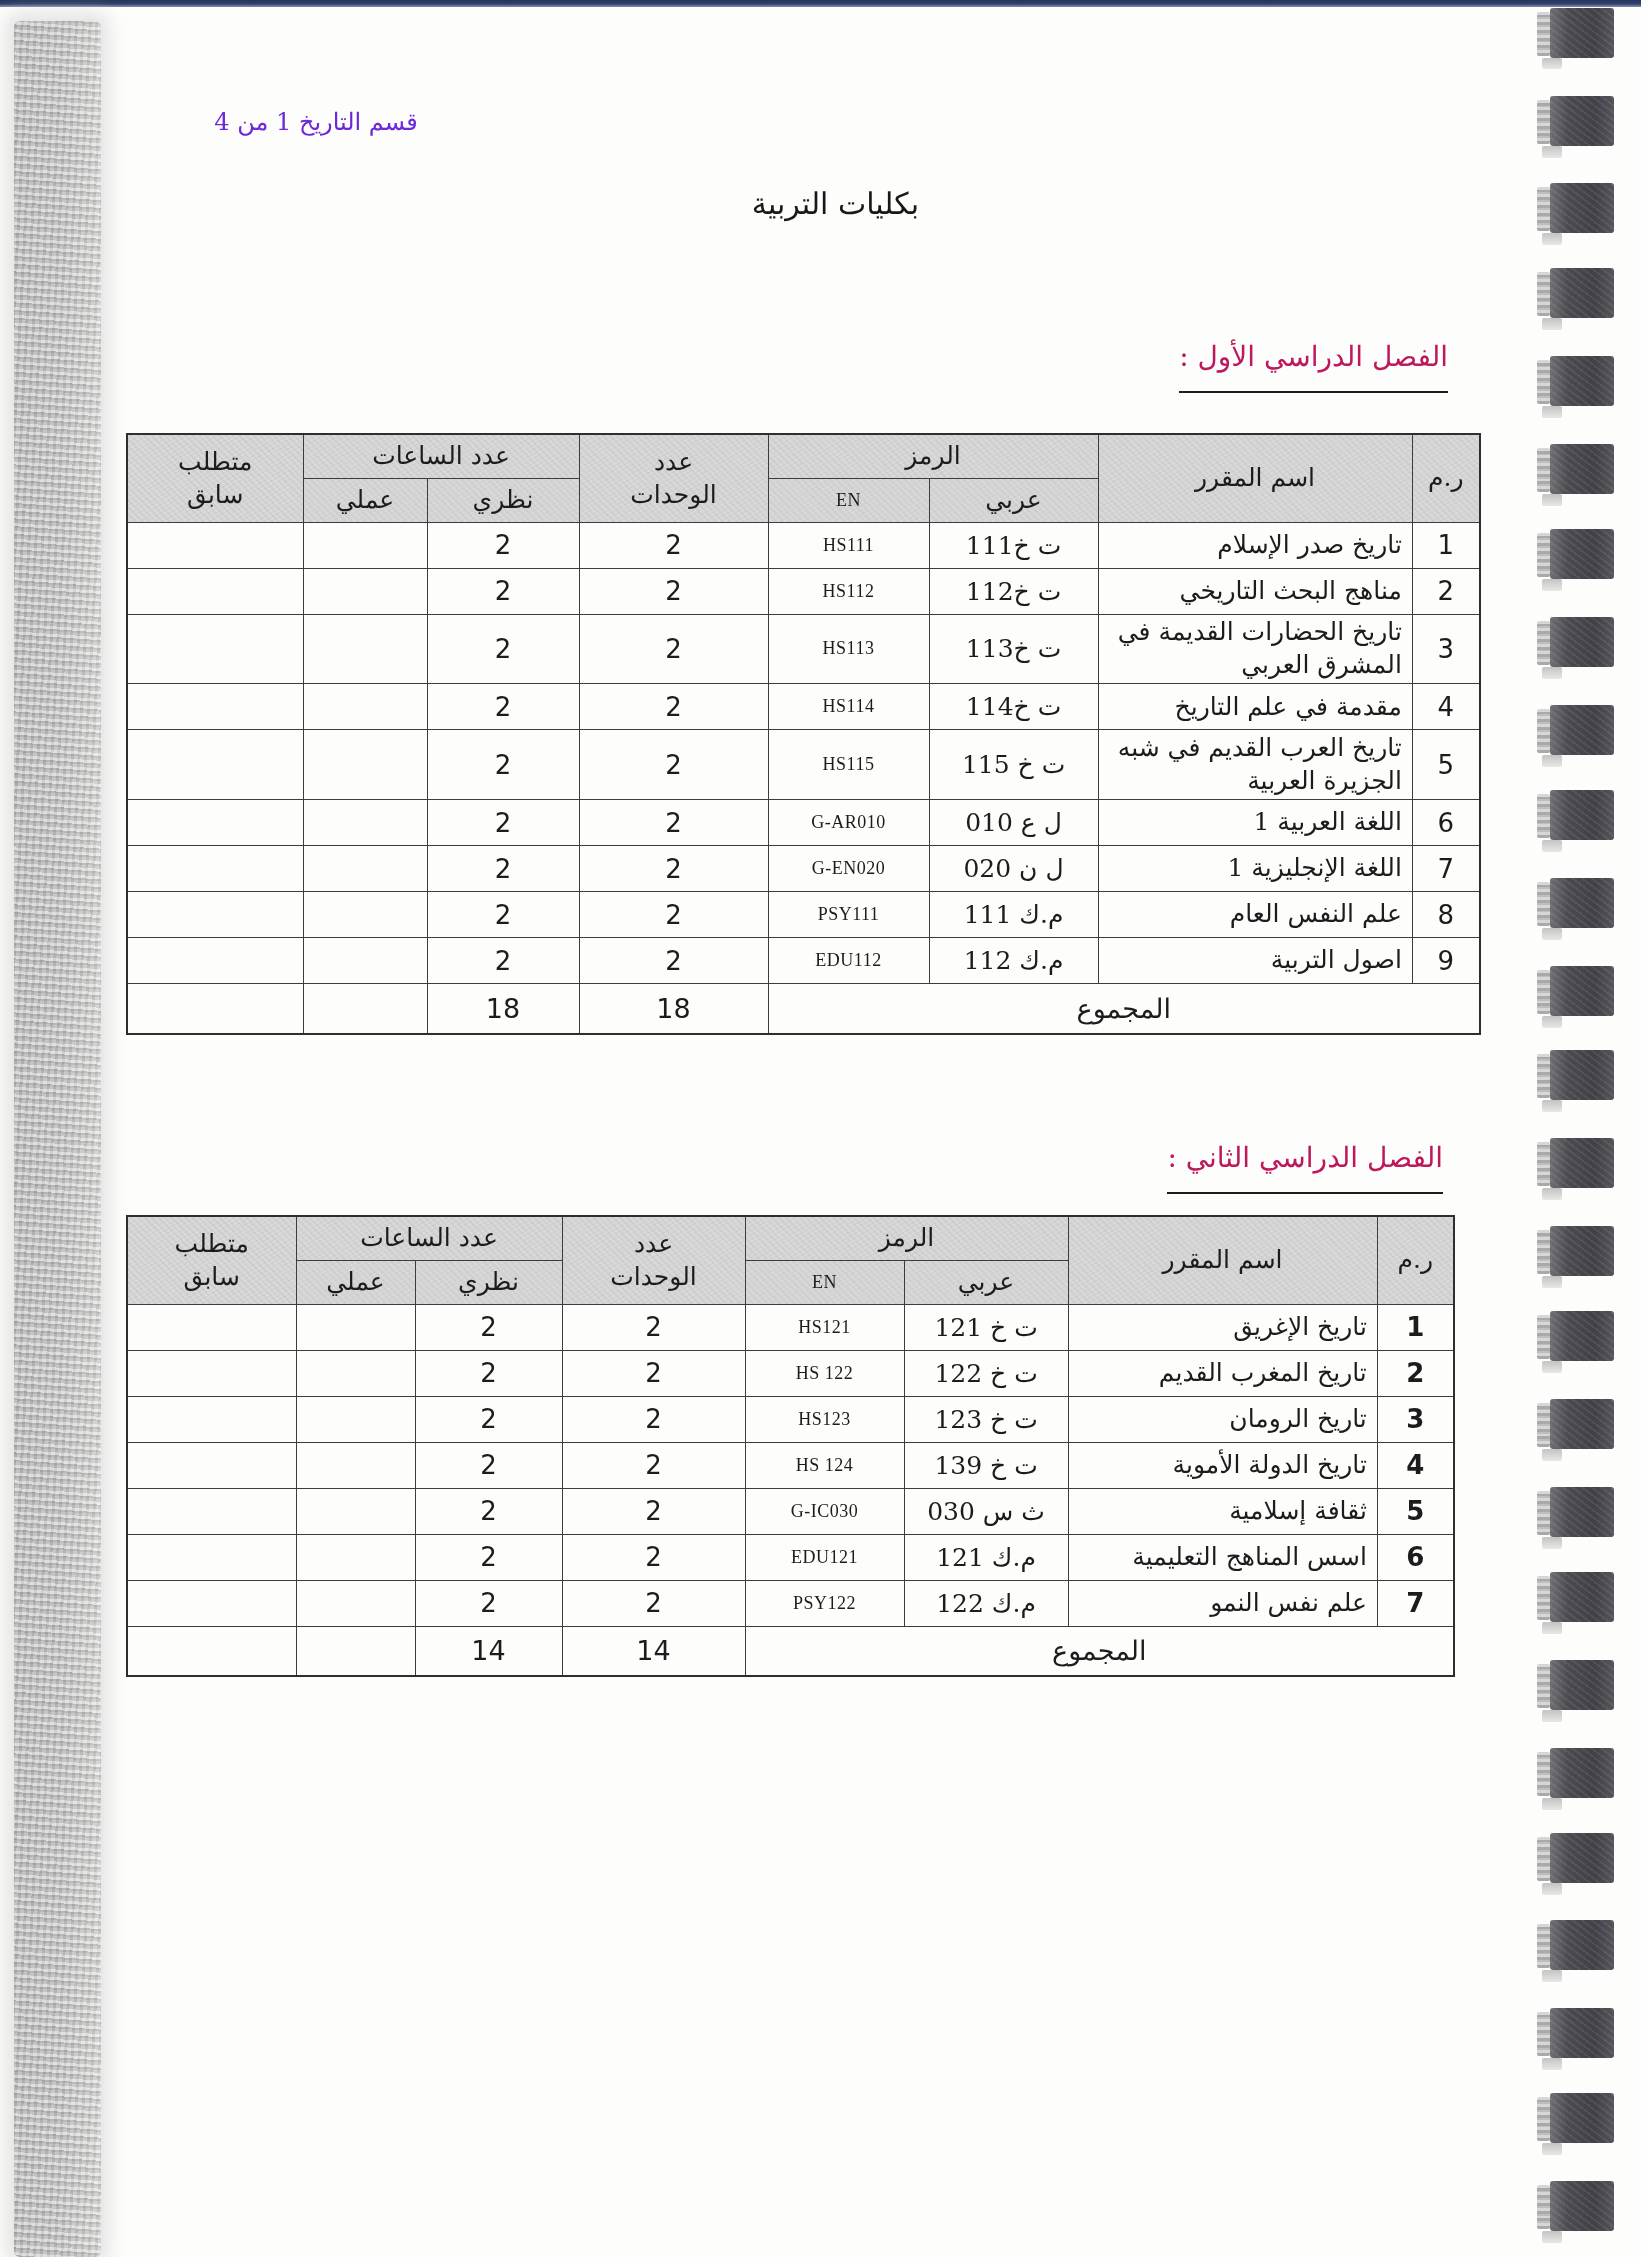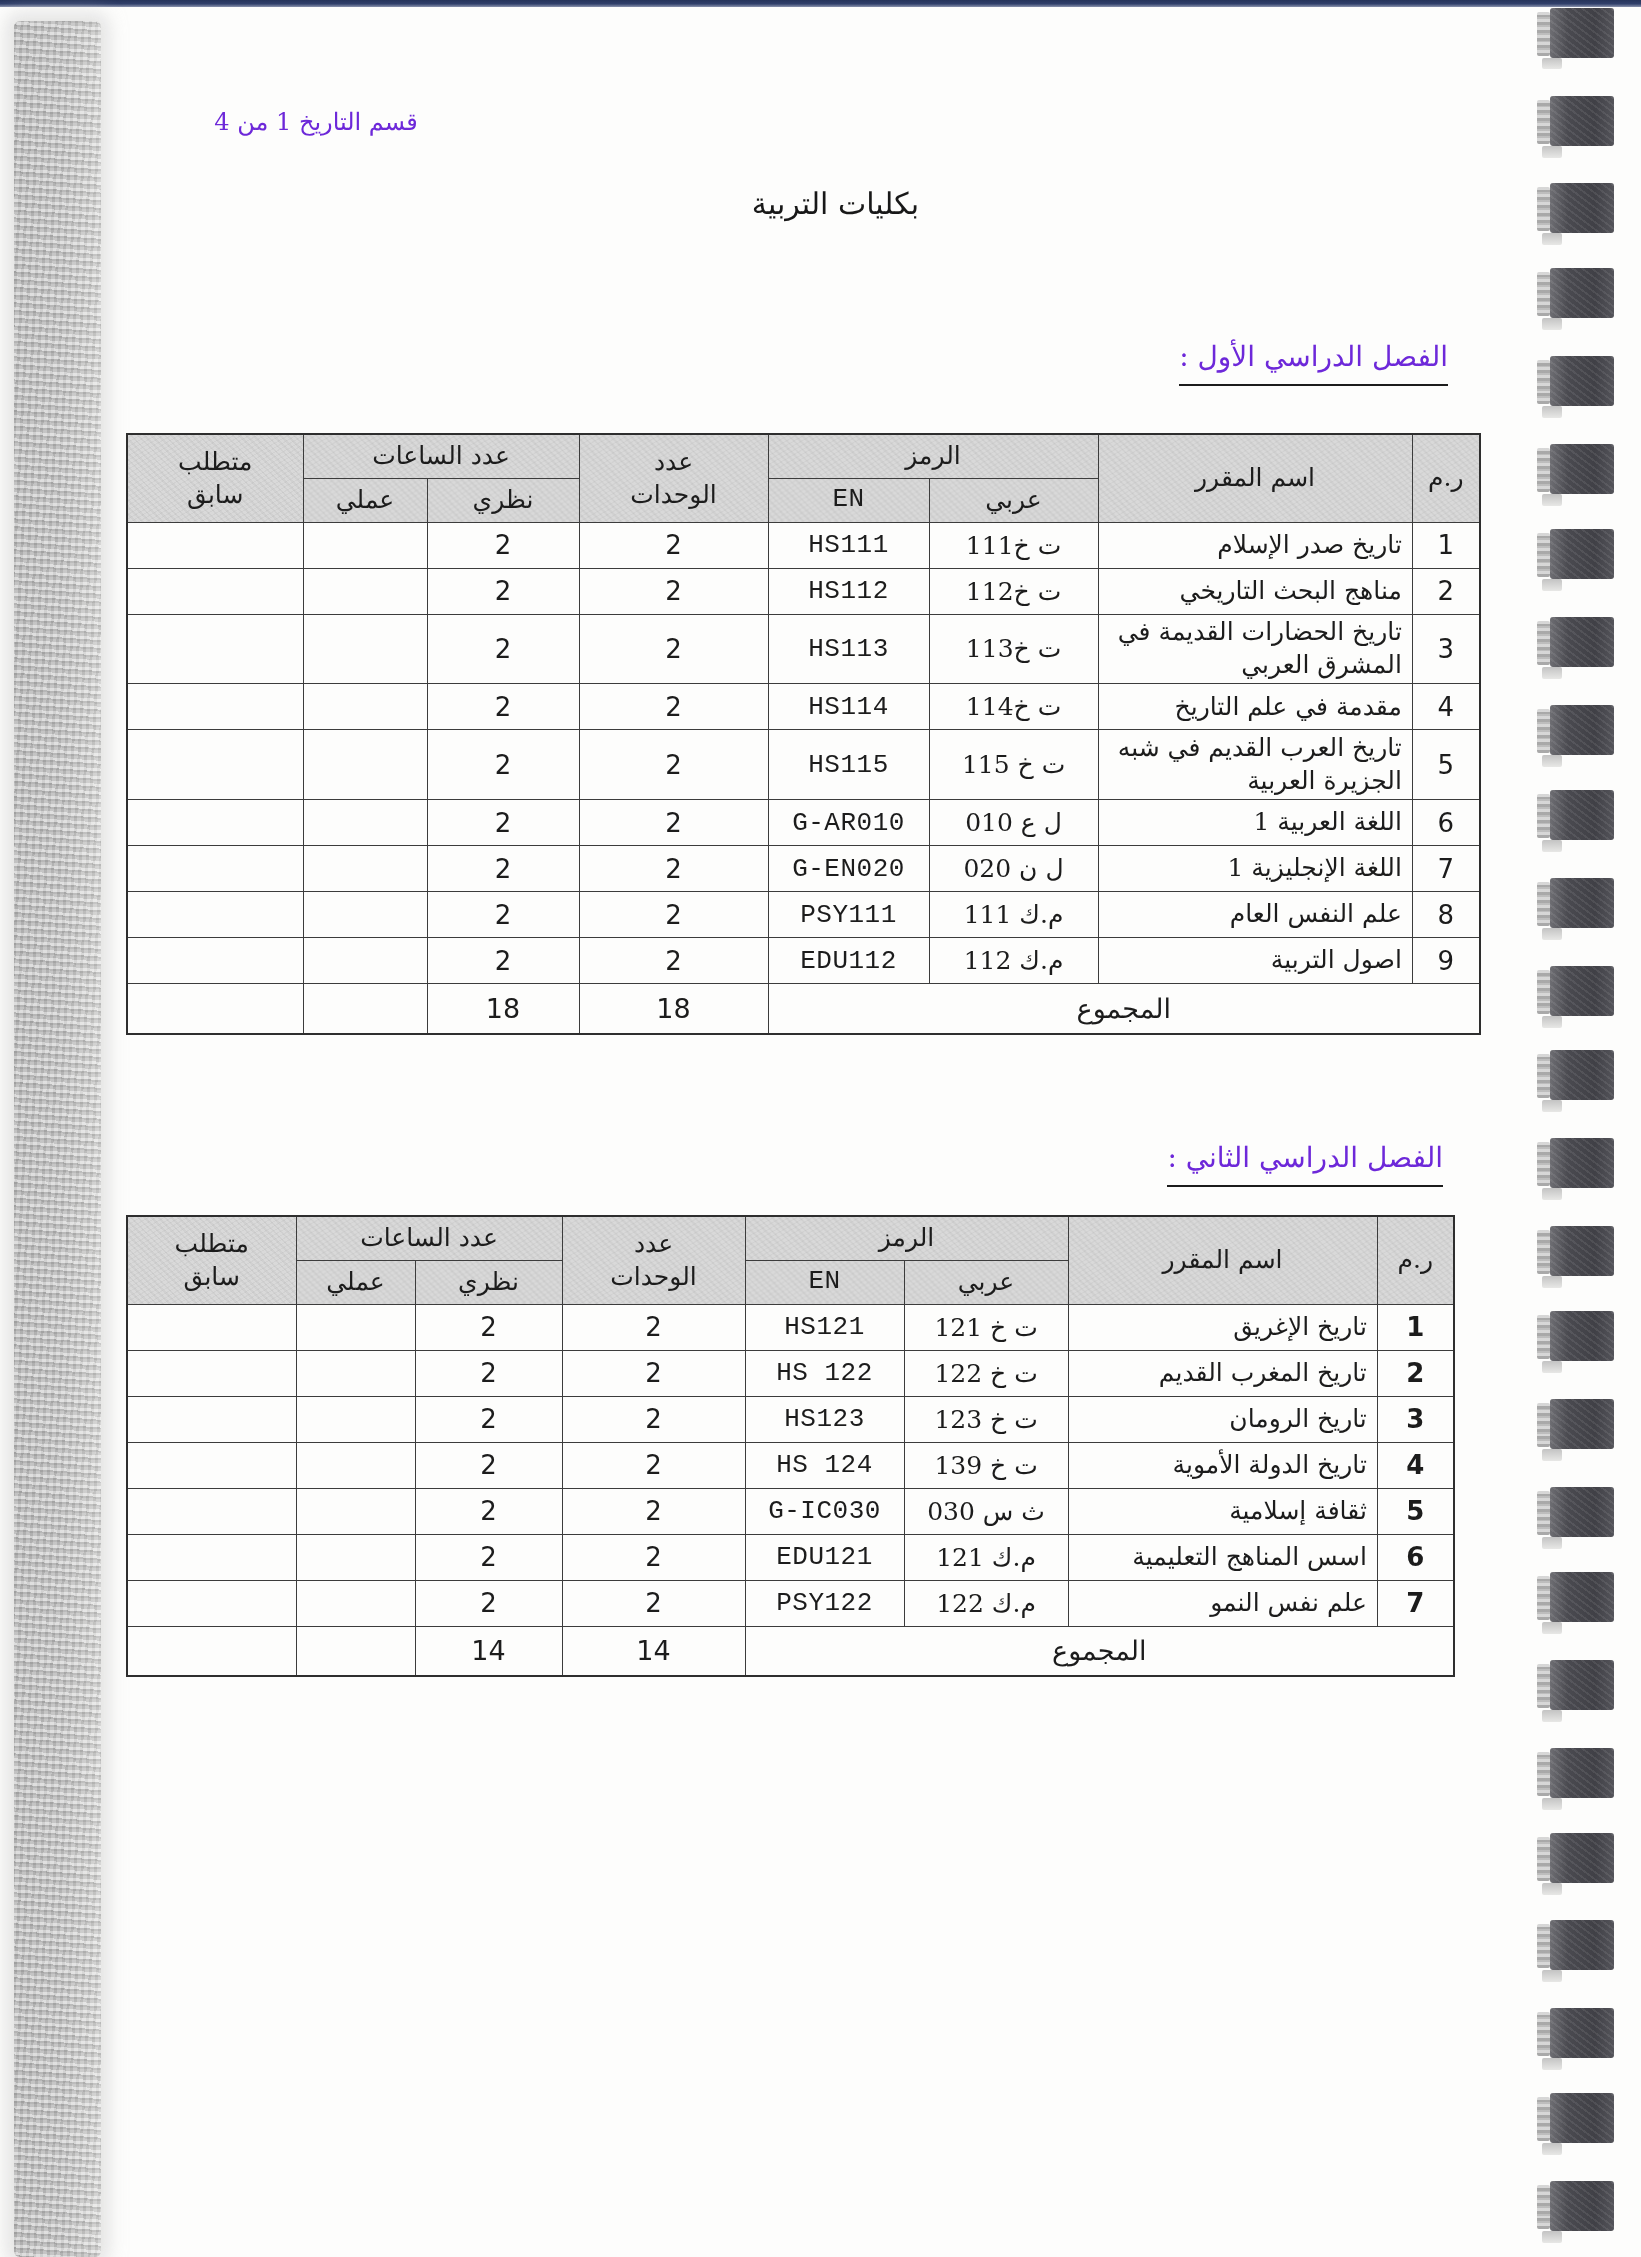--- a/index.html
+++ b/index.html
@@ -46,22 +46,22 @@
   .page-label{
     position:absolute;top:108px;left:205px;width:222px;
     font-size:24px;text-align:center;color:#6d28d9;letter-spacing:0.5px;
   }
   .doc-title{
     position:absolute;top:178px;left:319px;width:1033px;
     text-align:center;font-size:30px;line-height:51px;color:#181818;
   }
   .section-heading{
     position:absolute;
-    font-size:28px;color:#6d28d9;
-    padding-bottom:11px;border-bottom:2.4px solid #1c1c1c;
+    font-size:28px;color:#be185d;
+    padding-bottom:18px;border-bottom:2.4px solid #1c1c1c;
   }
   .h1pos{top:340px;right:193px;}
   .h2pos{top:1141px;right:198px;}
   
   table.course-table{
     position:absolute;left:126px;
     border-collapse:collapse;table-layout:fixed;
     font-size:25px;color:#1c1c1c;
   }
   table.t1{top:433px;width:1352px;}
@@ -80,22 +80,22 @@
       repeating-linear-gradient(-30deg, rgba(150,150,150,.12) 0 1px, transparent 1px 3.9px);
     font-weight:normal;text-align:center;
     white-space:pre-line;line-height:1.35;
   }
   .course-table thead tr{height:44px;}
   .course-table tbody tr{height:46px;}
   .course-table tfoot tr{height:50px;}
   td.name{padding-right:9.7px;line-height:1.3;}
   td.rownum,td.num,td.code-ar{text-align:center;}
   td.latin,th.latin{
-    font-family:Liberation Mono, monospace;
-    text-align:center;font-size:26px;letter-spacing:0.5px;
+    font-family:Liberation Serif, serif;
+    text-align:center;font-size:18px;letter-spacing:0.5px;
   }
   td.num,td.rownum{
     font-family:"DejaVu Sans","Liberation Sans",sans-serif;
     font-size:26px;
   }
   td.code-ar{font-size:25px;}
   .t2 td.rownum{font-weight:bold;}
   td.total-label{text-align:center;font-size:27px;}
   tfoot td.num{font-size:27px;}
 </style>

